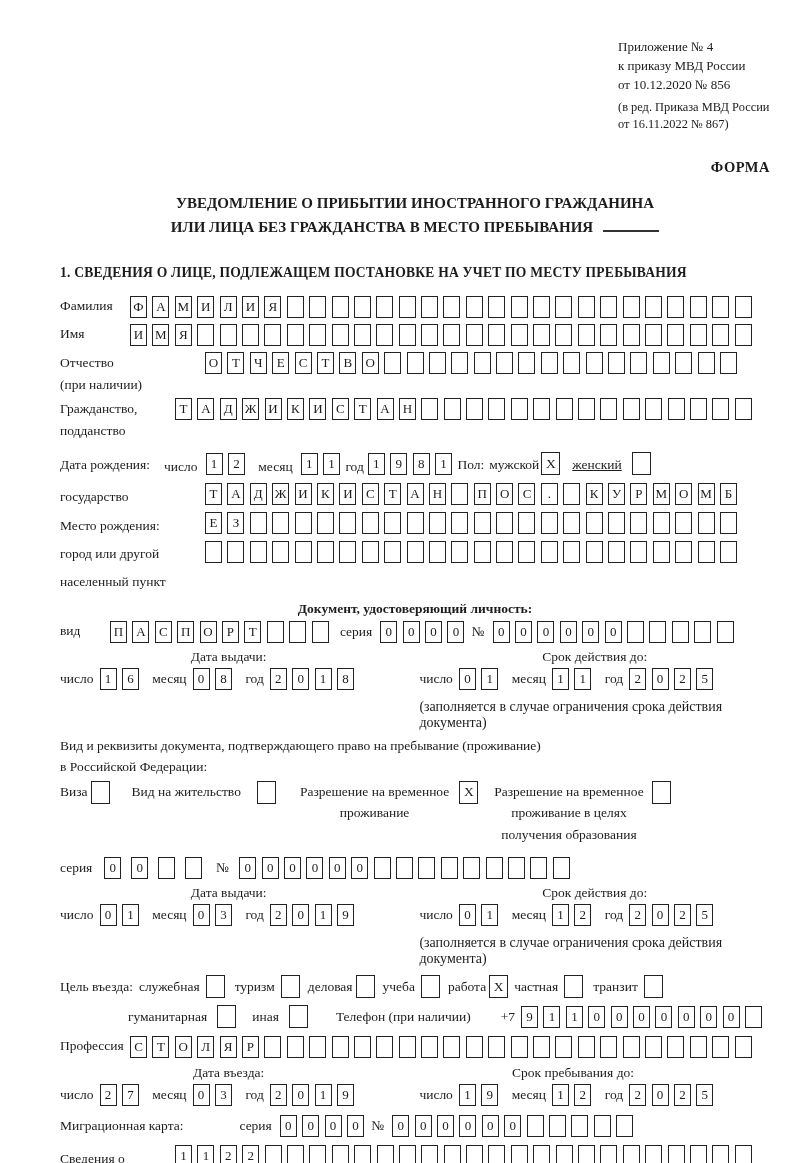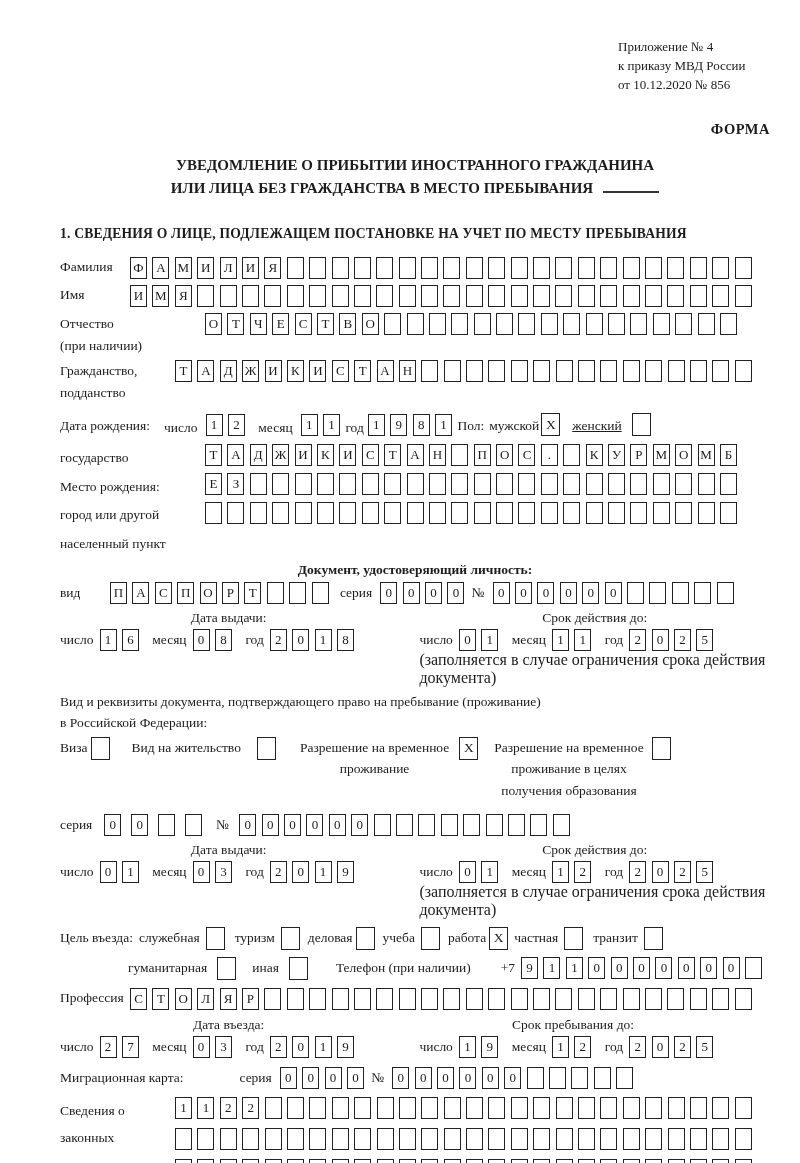--- a/index.html
+++ b/index.html
@@ -33,32 +33,36 @@
   .cells-wide .cell { margin-right:10px; }
   .cb {
     display:inline-flex; align-items:center; justify-content:center;
     width:19px; height:23px; border:1.6px solid #222;
     font-size:13.5px; flex:0 0 auto; margin-left:6px; background:#fff;
   }
   .dgrp { display:flex; align-items:center; }
   .dgrp .dl { margin-right:6px; }
   .dgrp .cells { margin-right:8px; }
   .datecol .col-cap { text-align:center; margin-bottom:3px; }
-  .note { font-size:16px; margin-top:0; }
+  .note { font-size:14px; margin-top:9px; }
   .mt { margin-top:7px; }
 </style>
 </head>
 <body>
 
 <div class="page">
 
   <div class="hdr-right">
     <div>Приложение № 4</div>
     <div>к приказу МВД России</div>
     <div>от 10.12.2020 № 856</div>
+    <div class="amend">
+      <div>(в ред. Приказа МВД России</div>
+      <div>от 16.11.2022 № 867)</div>
+    </div>
   </div>
 
   <div class="forma">ФОРМА</div>
 
   <div class="title">
     <div>УВЕДОМЛЕНИЕ О ПРИБЫТИИ ИНОСТРАННОГО ГРАЖДАНИНА</div>
     <div><span>ИЛИ ЛИЦА БЕЗ ГРАЖДАНСТВА В МЕСТО ПРЕБЫВАНИЯ</span><span class="title-underline"></span></div>
   </div>
 
   <div class="sec-heading">1. СВЕДЕНИЯ О ЛИЦЕ, ПОДЛЕЖАЩЕМ ПОСТАНОВКЕ НА УЧЕТ ПО МЕСТУ ПРЕБЫВАНИЯ</div>

